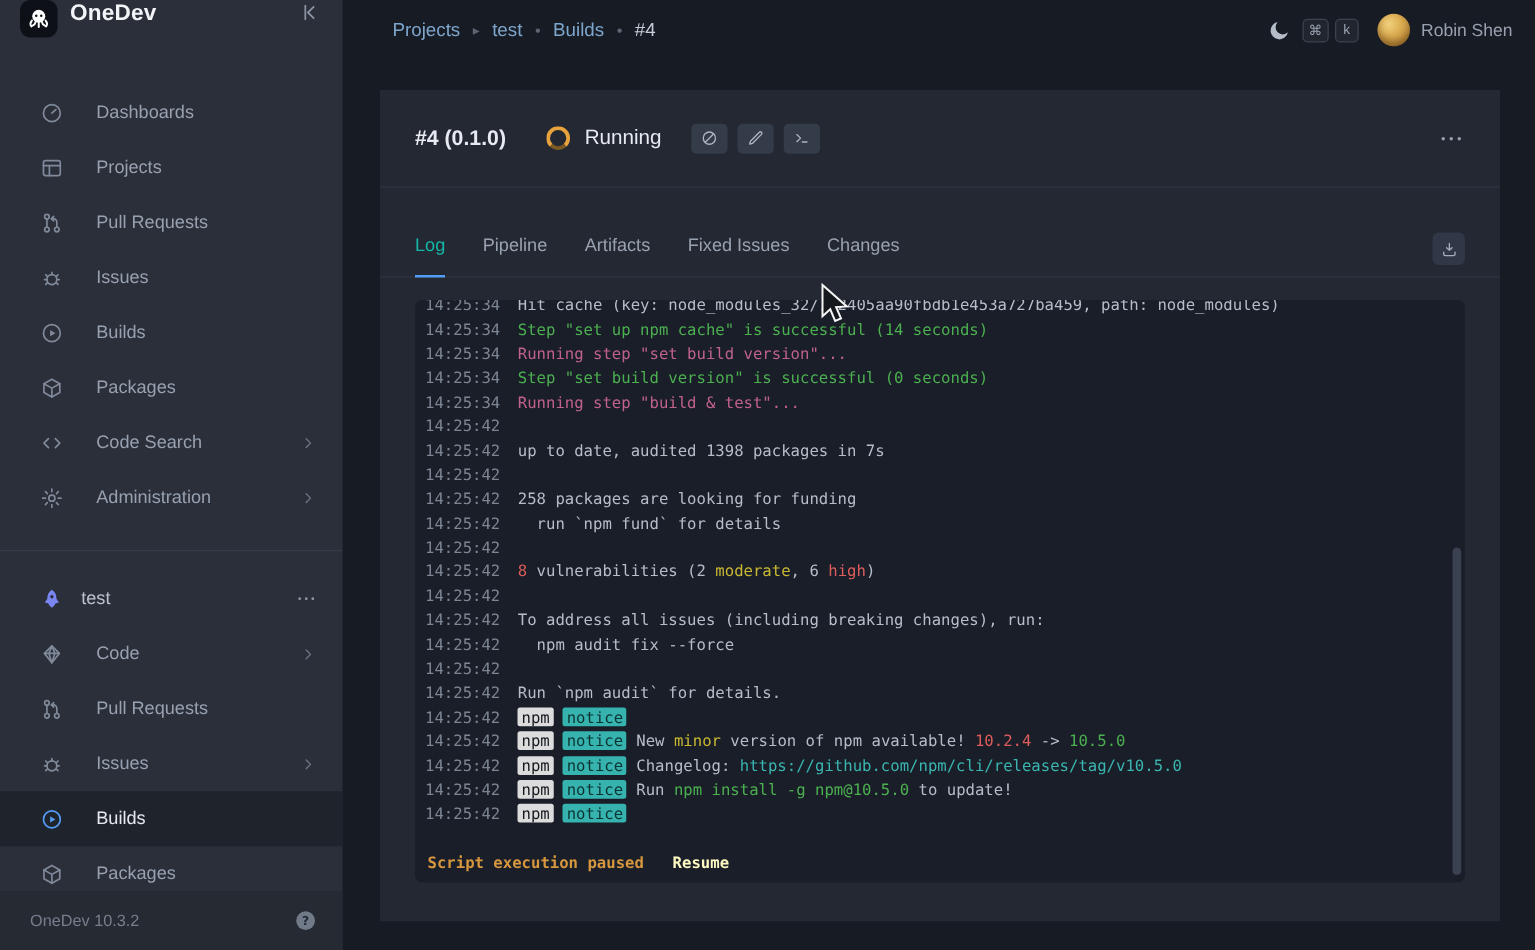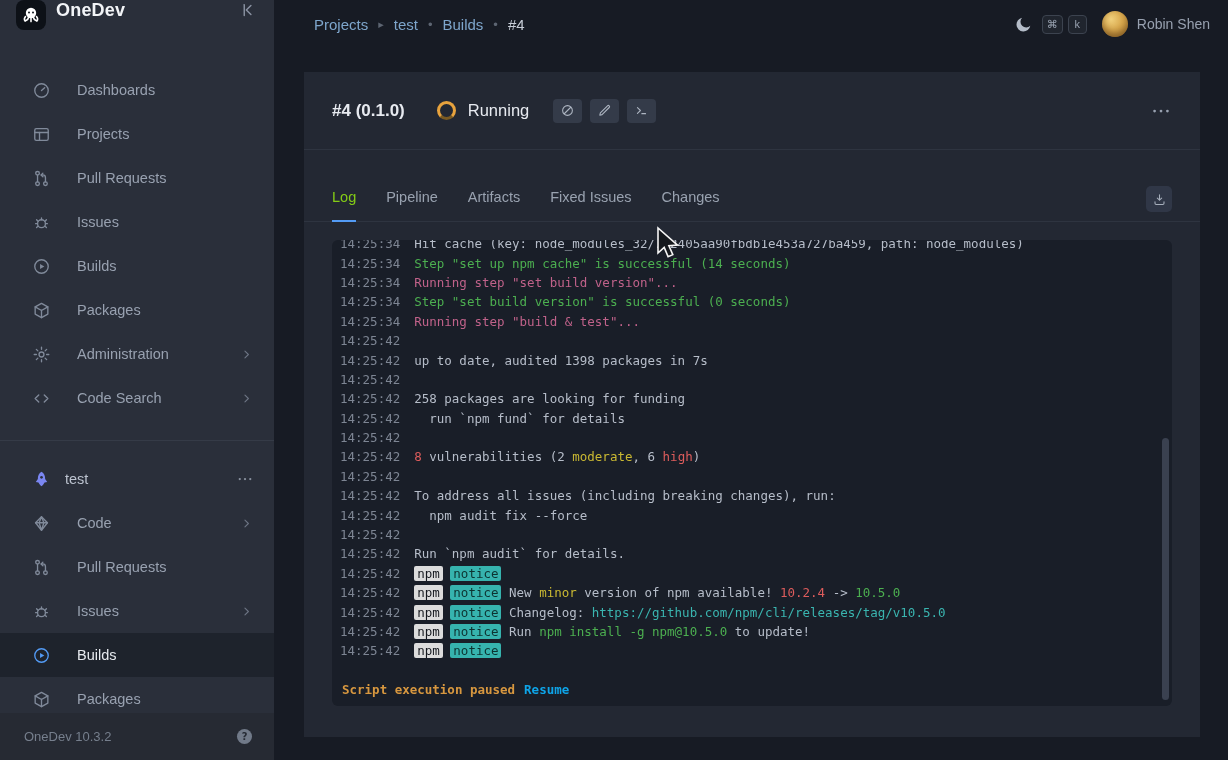--- a/index.html
+++ b/index.html
@@ -58,21 +58,21 @@
   @keyframes spin{to{transform:rotate(360deg)}}
   .status{font-size:16.5px;font-weight:500;color:#e7eaf0;margin-left:12px}
   .hdr-actions{display:flex;gap:8px;margin-left:24px}
   .hdr-btn{width:29px;height:24px;border:none;border-radius:4px;background:#343b49;color:#aeb6c2;
     display:flex;align-items:center;justify-content:center;cursor:pointer}
   .hdr-btn svg{width:15px;height:15px}
   .more-btn{margin-left:auto;width:22px;height:22px;color:#98a1b0;background:none;border:none;cursor:pointer;padding:0}
 
   .tabs-row{height:72px;flex-shrink:0;display:flex;align-items:flex-end;padding:0 28px;border-bottom:1px solid #2e3440}
   .tab{font-size:14.5px;color:#99a2b0;padding-bottom:16px;margin-right:30px;cursor:pointer;position:relative}
-  .tab.active{color:#84cc16}
+  .tab.active{color:#14b8a6}
   .tab.active::after{content:"";position:absolute;left:0;right:0;bottom:-1px;height:2px;background:#539bf5}
   .dl-btn{margin-left:auto;margin-bottom:9px;width:26px;height:26px;border:none;border-radius:5px;
     background:#303747;color:#a6aebb;display:flex;align-items:center;justify-content:center;cursor:pointer}
   .dl-btn svg{width:15px;height:15px}
 
   
   .log-box{margin:18px 28px 0;height:466px;background:#191e28;border-radius:6px;position:relative;overflow:hidden;
     font-family:"DejaVu Sans Mono",monospace}
   .log-lines{margin-top:-6px;padding:0 16px 0 8px}
   .log-line{height:19.4px;display:flex;align-items:center;white-space:pre;font-size:12.5px}
@@ -80,21 +80,21 @@
   .log-text{color:#b6bdc9}
   .seg-green{color:#4caf50}
   .seg-magenta{color:#c0628a}
   .seg-red{color:#dd5c5c}
   .seg-yellow{color:#c9b832}
   .seg-cyan{color:#3ab5b0;cursor:pointer}
   .seg-badge_npm{background:#dcdcdc;color:#15181e;padding:0 3px;border-radius:2px}
   .seg-badge_notice{background:#36b3ae;color:#0d3331;padding:0 3px;border-radius:2px}
   .paused-row{position:absolute;left:10px;bottom:9px;font-size:12.5px;font-weight:bold;white-space:pre}
   .paused-text{color:#d7973f}
-  .resume-link{color:#0ea5e9;margin-left:9px;cursor:pointer}
+  .resume-link{color:#fef9c3;margin-left:23px;cursor:pointer}
   .scroll-thumb{position:absolute;right:3px;top:198px;width:7px;height:262px;background:#3a4150;border-radius:4px;cursor:pointer}
 
   
   .cursor{position:absolute;left:655px;top:226px;pointer-events:none;z-index:99}
 </style>
 </head>
 <body>
 
 <div class="app">
 
@@ -169,38 +169,38 @@
             <svg viewBox="0 0 24 24" fill="none" stroke="currentColor" stroke-width="1.7" stroke-linecap="round" stroke-linejoin="round" width="100%" height="100%">
               <path d="M12 3l8 4.5v9L12 21l-8-4.5v-9z"></path>
               <path d="M4 7.5l8 4.5 8-4.5M12 12v9"></path>
             </svg>
           </span>
           <span class="mi-label">Packages</span>
         </div>
         <div class="menu-item">
           <span class="icon">
             <svg viewBox="0 0 24 24" fill="none" stroke="currentColor" stroke-width="1.7" stroke-linecap="round" stroke-linejoin="round" width="100%" height="100%">
+              <path d="M8.5 7.5L4 12l4.5 4.5M15.5 7.5L20 12l-4.5 4.5"></path>
+            </svg>
+          </span>
+          <span class="mi-label">Code Search</span>
+          <span class="icon chev">
+            <svg viewBox="0 0 24 24" fill="none" stroke="currentColor" stroke-width="1.7" stroke-linecap="round" stroke-linejoin="round" width="100%" height="100%">
+              <path d="M9.5 6.5l5.5 5.5-5.5 5.5"></path>
+            </svg>
+          </span>
+        </div>
+        <div class="menu-item">
+          <span class="icon">
+            <svg viewBox="0 0 24 24" fill="none" stroke="currentColor" stroke-width="1.7" stroke-linecap="round" stroke-linejoin="round" width="100%" height="100%">
               <circle cx="12" cy="12" r="3.1"></circle>
               <path d="M12 2.8v2.7M12 18.5v2.7M2.8 12h2.7M18.5 12h2.7M5.5 5.5l1.9 1.9M16.6 16.6l1.9 1.9M18.5 5.5l-1.9 1.9M7.4 16.6l-1.9 1.9"></path>
             </svg>
           </span>
           <span class="mi-label">Administration</span>
-          <span class="icon chev">
-            <svg viewBox="0 0 24 24" fill="none" stroke="currentColor" stroke-width="1.7" stroke-linecap="round" stroke-linejoin="round" width="100%" height="100%">
-              <path d="M9.5 6.5l5.5 5.5-5.5 5.5"></path>
-            </svg>
-          </span>
-        </div>
-        <div class="menu-item">
-          <span class="icon">
-            <svg viewBox="0 0 24 24" fill="none" stroke="currentColor" stroke-width="1.7" stroke-linecap="round" stroke-linejoin="round" width="100%" height="100%">
-              <path d="M8.5 7.5L4 12l4.5 4.5M15.5 7.5L20 12l-4.5 4.5"></path>
-            </svg>
-          </span>
-          <span class="mi-label">Code Search</span>
           <span class="icon chev">
             <svg viewBox="0 0 24 24" fill="none" stroke="currentColor" stroke-width="1.7" stroke-linecap="round" stroke-linejoin="round" width="100%" height="100%">
               <path d="M9.5 6.5l5.5 5.5-5.5 5.5"></path>
             </svg>
           </span>
         </div>
       </nav>
     <div class="side-divider"></div>
     <div class="project-row">
       <span class="icon">

